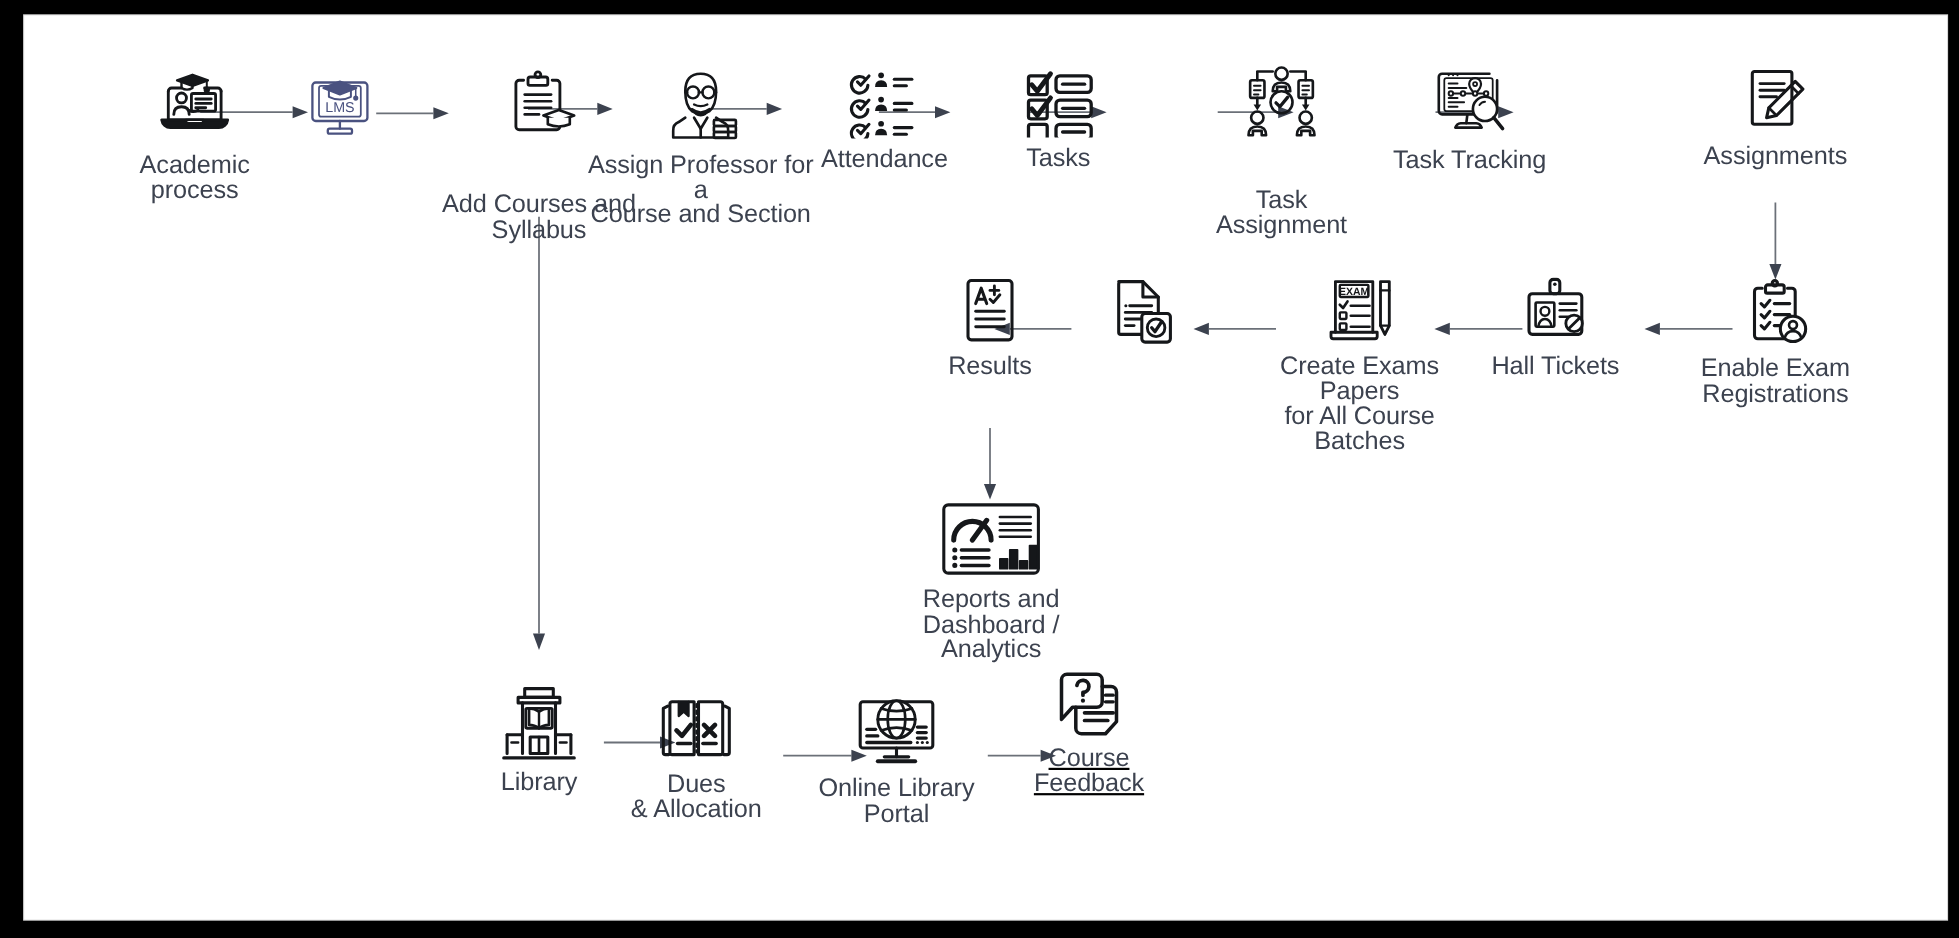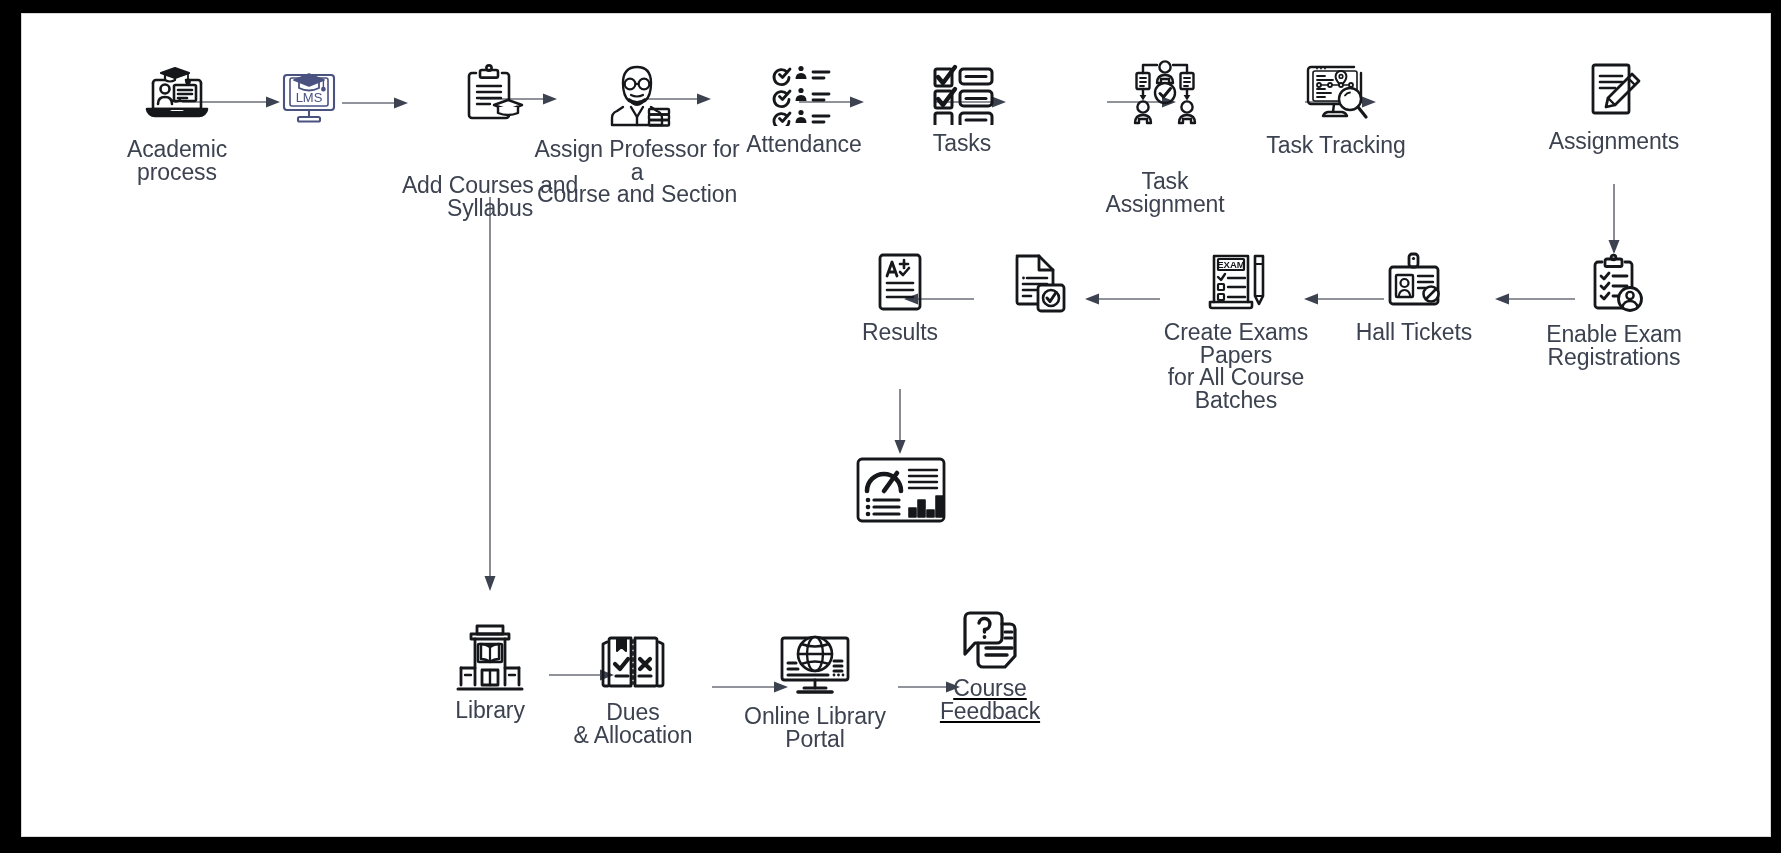--- a/index.html
+++ b/index.html
@@ -481,20 +481,22 @@
           <circle cx="15" cy="53" r="2.3" fill="#15171a" stroke="none"></circle>
           <line x1="21" y1="53" x2="46" y2="53" stroke-width="3.2"></line>
           <circle cx="15" cy="60" r="2.3" fill="#15171a" stroke="none"></circle>
           <line x1="21" y1="60" x2="46" y2="60" stroke-width="3.2"></line>
           <rect x="56" y="54" width="7" height="9" fill="#15171a" stroke="#15171a" stroke-width="1.6"></rect>
           <rect x="65" y="46" width="7" height="17" fill="#15171a" stroke="#15171a" stroke-width="1.6"></rect>
           <rect x="74" y="56" width="7" height="7" fill="#15171a" stroke="#15171a" stroke-width="1.6"></rect>
           <rect x="83" y="42" width="7" height="21" fill="#15171a" stroke="#15171a" stroke-width="1.6"></rect>
         </svg>
       </span>
+      <span class="lbl">Reports and
+Dashboard / Analytics</span>
     </div>
 
     <div class="node" style="left:418px; top:608px; width:100px;">
       <span class="ico">
         <svg class="glyph" width="68" height="70" viewBox="0 0 68 70" fill="none" stroke="#15171a" stroke-width="2.8" stroke-linecap="round" stroke-linejoin="round">
           <path d="M21 4 L47 4 L47 12 L21 12 Z"></path>
           <path d="M15 12 L53 12 L53 17 L15 17 Z"></path>
           <path d="M19 17 L19 63 M49 17 L49 63"></path>
           <rect x="22" y="22" width="24" height="18" rx="1" stroke-width="2.6"></rect>
           <path d="M34 25 q-4-3-9-3 L25 37 q5 0 9 3 q4-3 9-3 L43 22 q-5 0-9 3 Z" stroke-width="2.4"></path>

